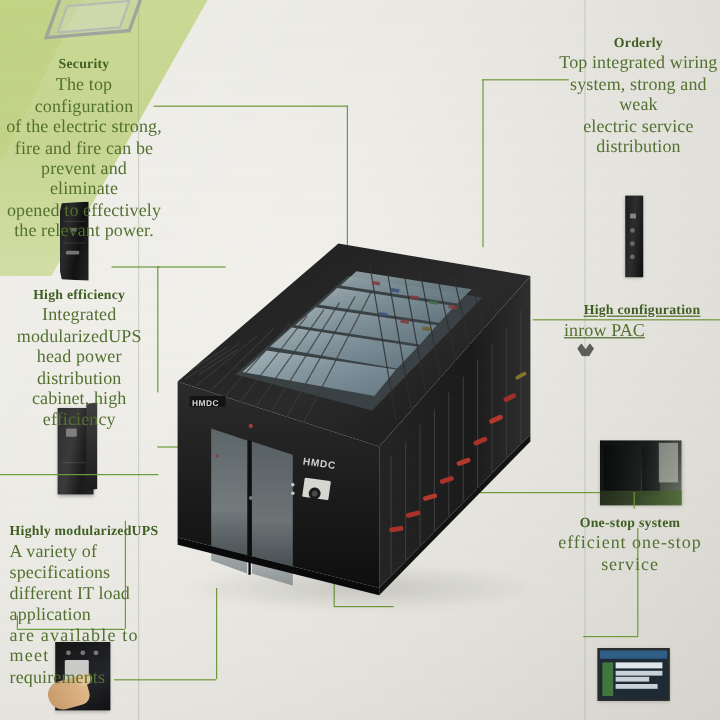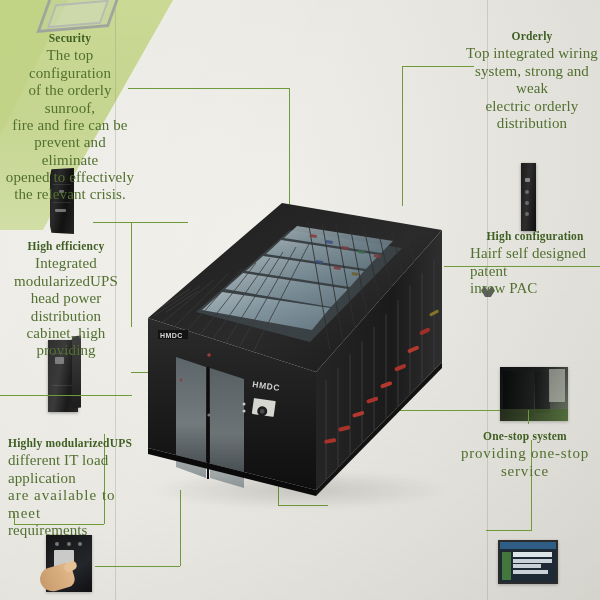--- a/index.html
+++ b/index.html
@@ -318,56 +318,56 @@
         <rect x="277" y="160" width="12" height="4" rx="2" fill="#c03a30" transform="rotate(-24 277 160)"></rect>
         <rect x="289" y="142" width="11" height="4" rx="2" fill="#a82f27" transform="rotate(-26 289 142)"></rect>
         <rect x="299" y="124" width="10" height="3" rx="1.5" fill="#8d7a28" transform="rotate(-28 299 124)"></rect>
       </g>
 
       <polygon points="18,258 186,300 186,306 18,264" fill="#0a0a0a"></polygon>
       <polygon points="186,300 312,172 312,178 186,306" fill="#121212"></polygon>
     </svg>
   </div>
 
-  <div class="callout ctr" style="left:4px;top:32px;width:132px;">
+  <div class="callout ctr" style="left:4px;top:48px;width:132px;">
     <span class="ttl">Security</span>
     <span class="body">The top configuration</span>
-    <span class="body">of the orderly sunroof,</span>
+    <span class="body">of the electric strong,</span>
     <span class="body">fire and fire can be</span>
     <span class="body">prevent and eliminate</span>
     <span class="body">opened to effectively</span>
-    <span class="body">the relevant crisis.</span>
+    <span class="body">the relevant power.</span>
   </div>
 
   <div class="callout ctr" style="left:466px;top:30px;width:132px;">
     <span class="ttl">Orderly</span>
     <span class="body">Top integrated wiring</span>
     <span class="body">system, strong and weak</span>
-    <span class="body">electric orderly distribution</span>
+    <span class="body">electric service distribution</span>
   </div>
 
   <div class="callout ctr" style="left:2px;top:240px;width:128px;">
     <span class="ttl">High efficiency</span>
     <span class="body">Integrated modularizedUPS</span>
     <span class="body">head power distribution</span>
-    <span class="body">cabinet, high providing</span>
-  </div>
-
-  <div class="callout ctr" style="left:470px;top:230px;width:130px;">
+    <span class="body">cabinet, high efficiency</span>
+  </div>
+
+  <div class="callout ctr" style="left:470px;top:253px;width:130px;text-decoration:underline;">
     <span class="ttl">High configuration</span>
-    <span class="body lft">Hairf self designed patent</span>
     <span class="body lft">inrow PAC</span>
   </div>
 
   <div class="callout lft" style="left:8px;top:437px;width:126px;">
     <span class="ttl">Highly modularizedUPS</span>
+    <span class="body">A variety of specifications</span>
     <span class="body">different IT load application</span>
     <span class="body" style="letter-spacing:1px;">are available to meet</span>
     <span class="body">requirements</span>
   </div>
 
   <div class="callout ctr" style="left:452px;top:430px;width:146px;">
     <span class="ttl">One-stop system</span>
-    <span class="body" style="letter-spacing:.8px;">providing one-stop service</span>
+    <span class="body" style="letter-spacing:.8px;">efficient one-stop service</span>
   </div>
 
   <div class="noise"></div>
 </div>
 
 </body></html>

